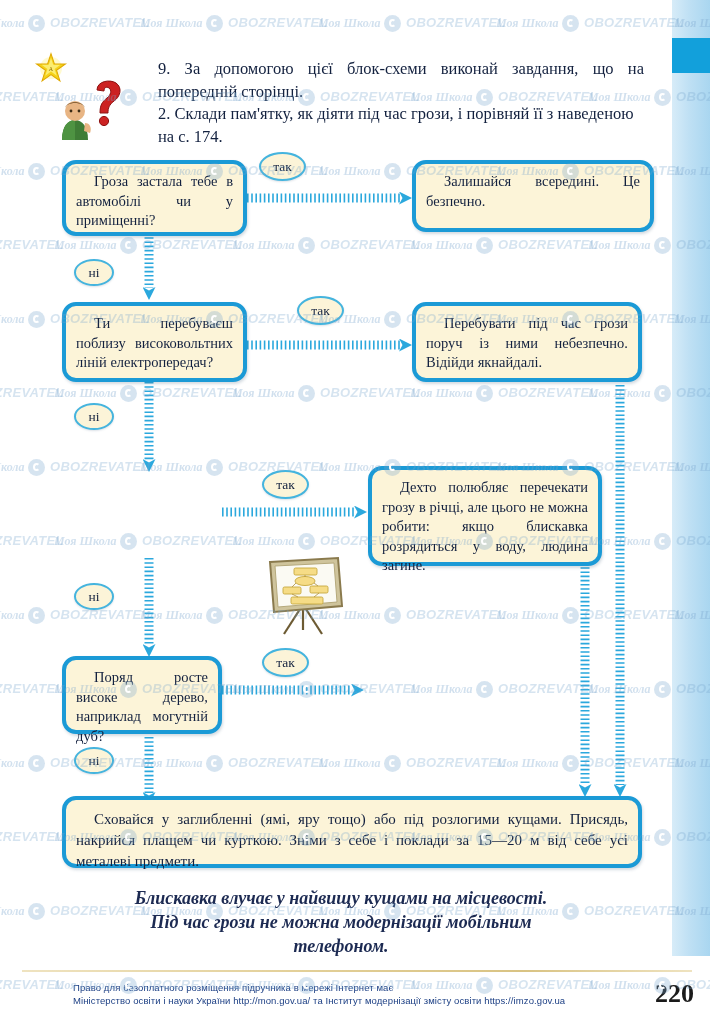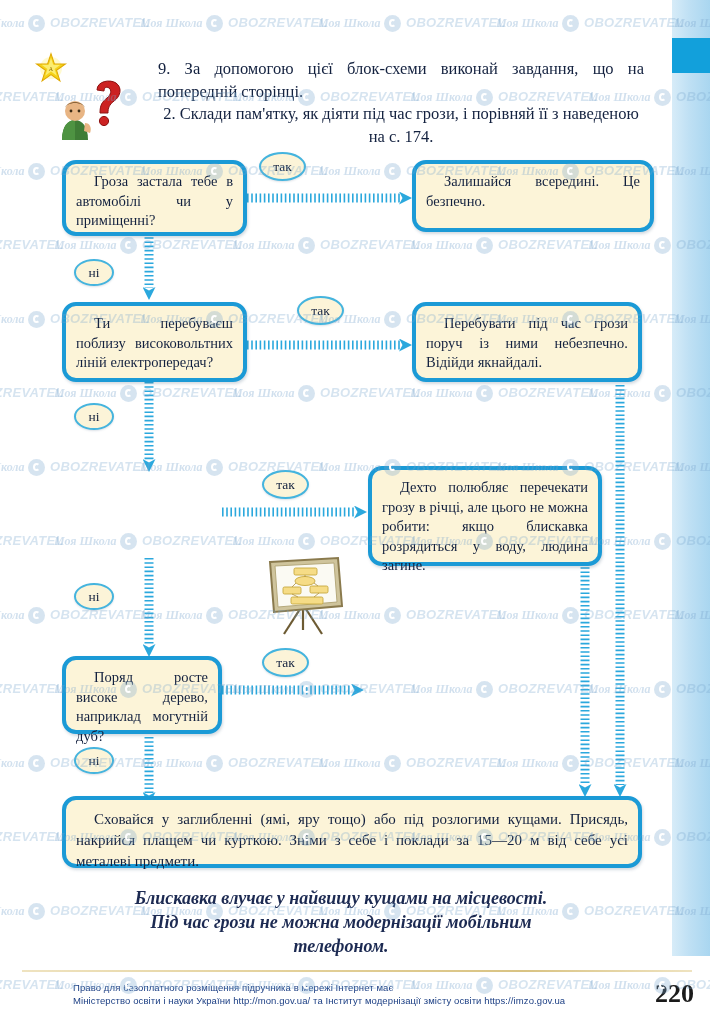--- a/index.html
+++ b/index.html
@@ -110,21 +110,21 @@
     position: absolute;
     left: 158px;
     top: 58px;
     width: 486px;
     font-size: 16.5px;
     line-height: 22.5px;
     color: #13213f;
     text-align: justify;
   }
   .intro p { margin: 0; }
-  .intro p.line2 { text-align: center; }
+  .intro p.line2 { text-align: left; }
 
   
   .icon-star { position: absolute; left: 34px; top: 52px; width: 34px; height: 34px; }
   .icon-person { position: absolute; left: 42px; top: 78px; width: 86px; height: 62px; }
   .icon-easel { position: absolute; left: 258px; top: 554px; width: 92px; height: 82px; }
 
   
   #flow {
     position: absolute;
     left: 0; top: 0;

